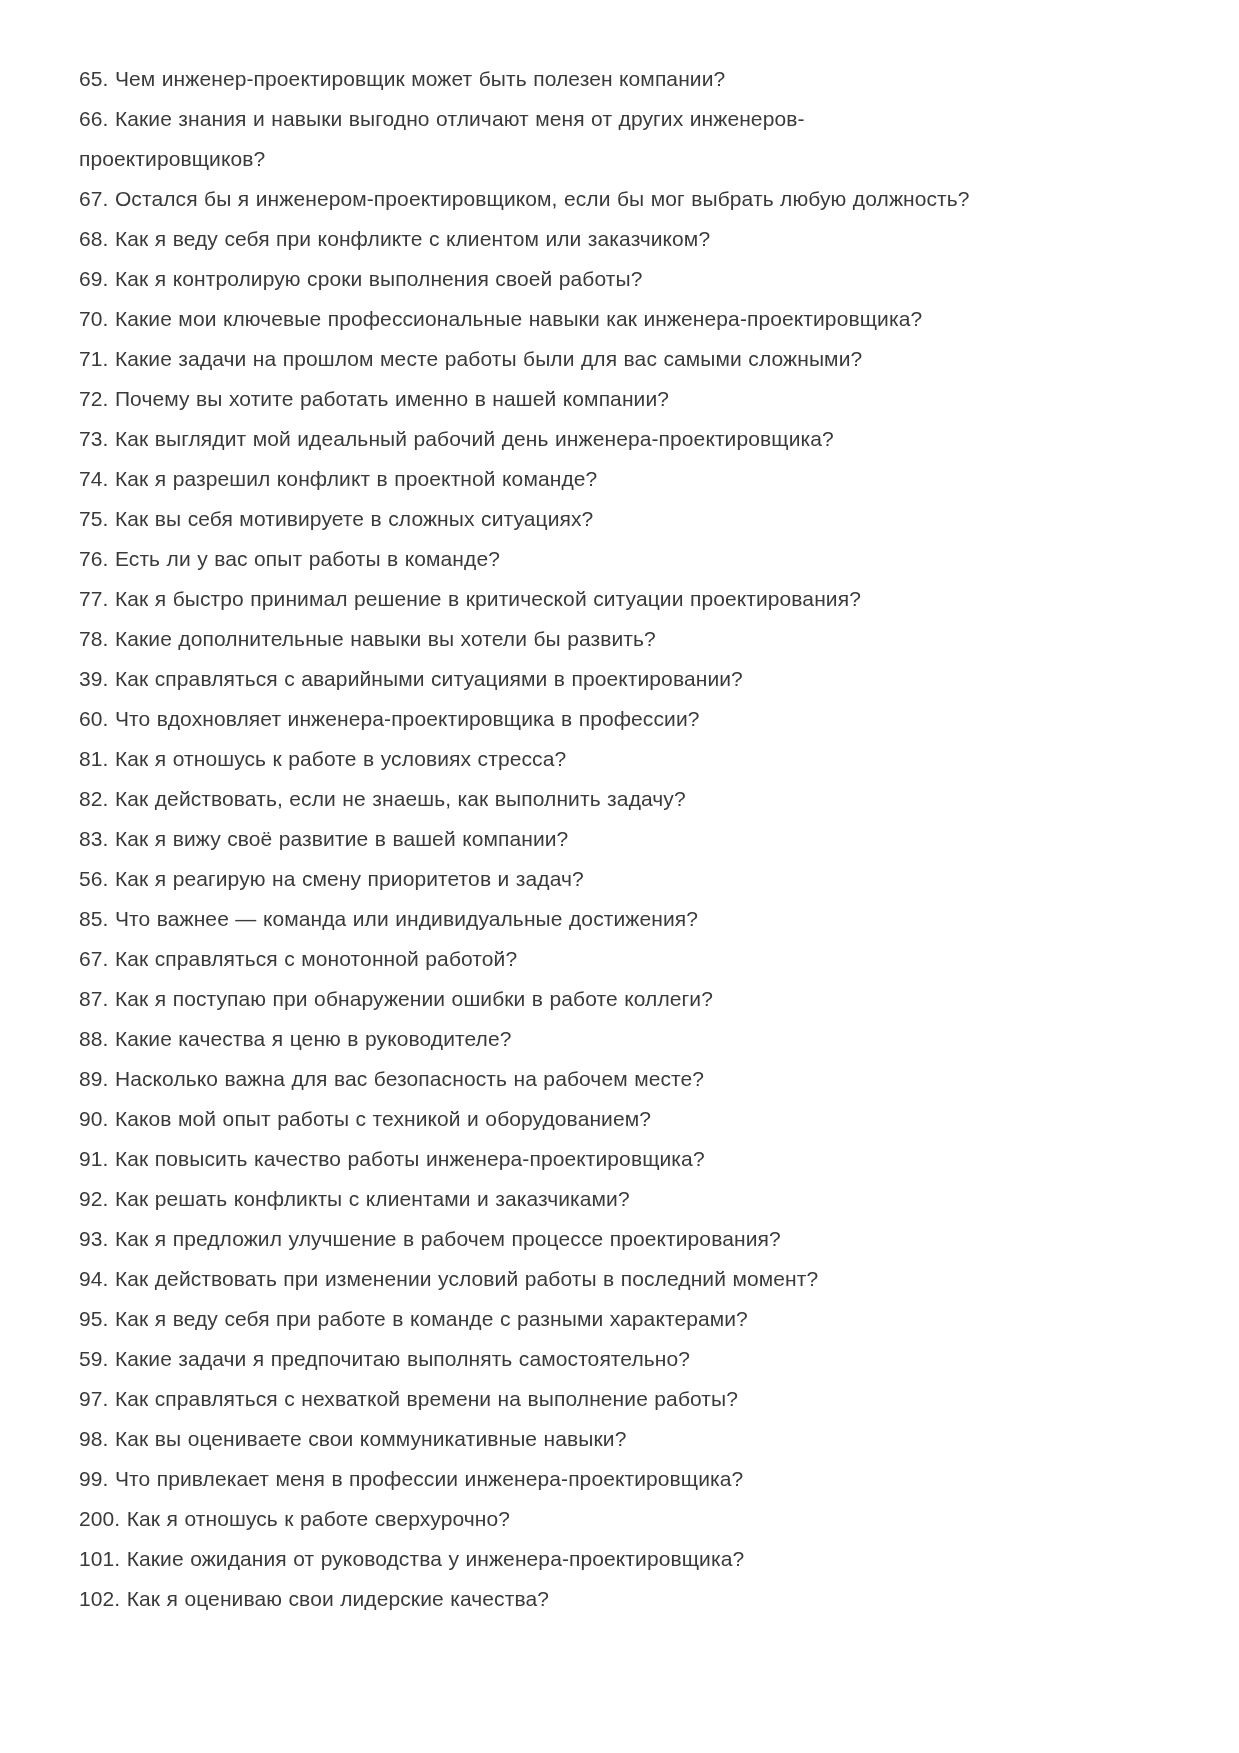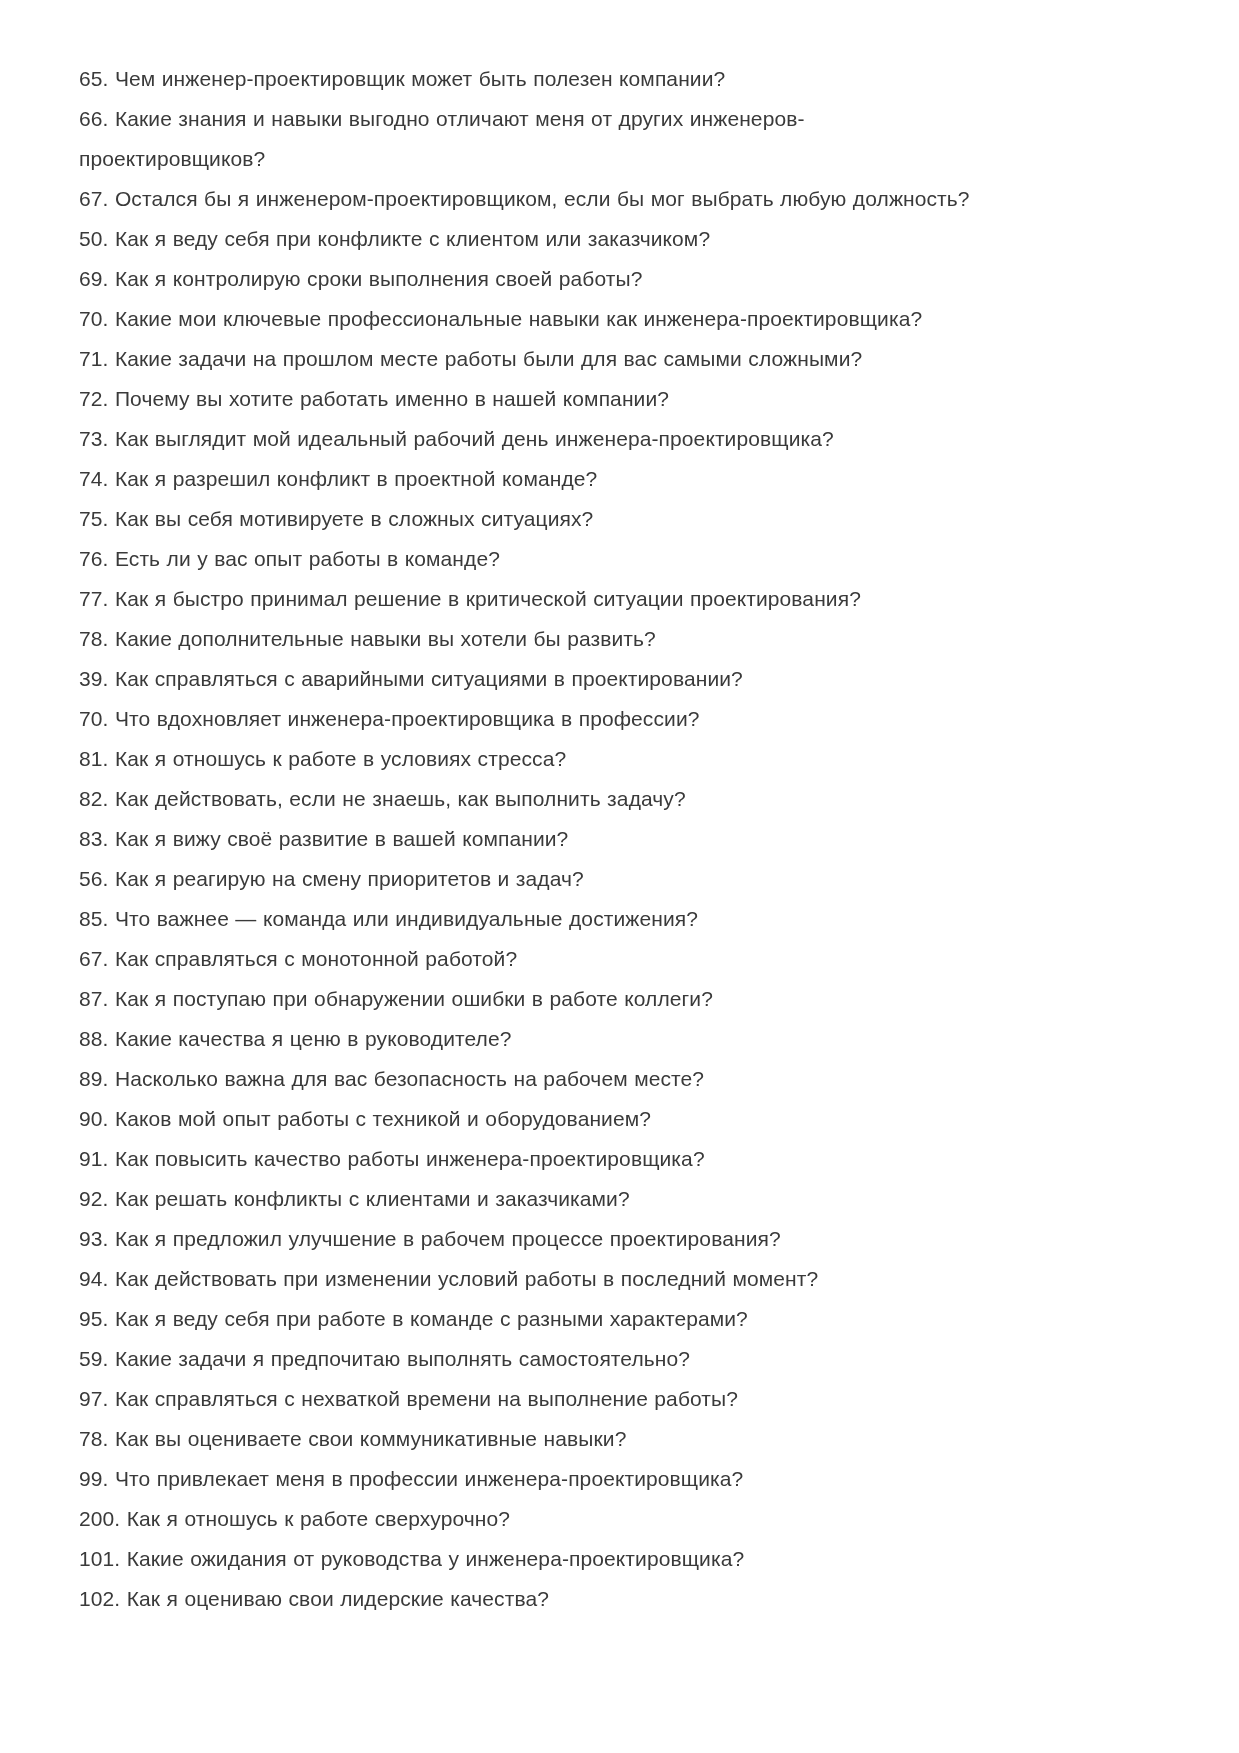--- a/index.html
+++ b/index.html
@@ -36,49 +36,49 @@
 </style>
 </head>
 <body>
 
 <div class="page">
   <div class="content">
       <p class="line">65. Чем инженер-проектировщик может быть полезен компании?</p>
       <p class="line">66. Какие знания и навыки выгодно отличают меня от других инженеров-</p>
       <p class="line">проектировщиков?</p>
       <p class="line">67. Остался бы я инженером-проектировщиком, если бы мог выбрать любую должность?</p>
-      <p class="line">50. Как я веду себя при конфликте с клиентом или заказчиком?</p>
+      <p class="line">68. Как я веду себя при конфликте с клиентом или заказчиком?</p>
       <p class="line">69. Как я контролирую сроки выполнения своей работы?</p>
       <p class="line">70. Какие мои ключевые профессиональные навыки как инженера-проектировщика?</p>
       <p class="line">71. Какие задачи на прошлом месте работы были для вас самыми сложными?</p>
       <p class="line">72. Почему вы хотите работать именно в нашей компании?</p>
       <p class="line">73. Как выглядит мой идеальный рабочий день инженера-проектировщика?</p>
       <p class="line">74. Как я разрешил конфликт в проектной команде?</p>
       <p class="line">75. Как вы себя мотивируете в сложных ситуациях?</p>
       <p class="line">76. Есть ли у вас опыт работы в команде?</p>
       <p class="line">77. Как я быстро принимал решение в критической ситуации проектирования?</p>
       <p class="line">78. Какие дополнительные навыки вы хотели бы развить?</p>
       <p class="line">39. Как справляться с аварийными ситуациями в проектировании?</p>
-      <p class="line">70. Что вдохновляет инженера-проектировщика в профессии?</p>
+      <p class="line">60. Что вдохновляет инженера-проектировщика в профессии?</p>
       <p class="line">81. Как я отношусь к работе в условиях стресса?</p>
       <p class="line">82. Как действовать, если не знаешь, как выполнить задачу?</p>
       <p class="line">83. Как я вижу своё развитие в вашей компании?</p>
       <p class="line">56. Как я реагирую на смену приоритетов и задач?</p>
       <p class="line">85. Что важнее — команда или индивидуальные достижения?</p>
       <p class="line">67. Как справляться с монотонной работой?</p>
       <p class="line">87. Как я поступаю при обнаружении ошибки в работе коллеги?</p>
       <p class="line">88. Какие качества я ценю в руководителе?</p>
       <p class="line">89. Насколько важна для вас безопасность на рабочем месте?</p>
       <p class="line">90. Каков мой опыт работы с техникой и оборудованием?</p>
       <p class="line">91. Как повысить качество работы инженера-проектировщика?</p>
       <p class="line">92. Как решать конфликты с клиентами и заказчиками?</p>
       <p class="line">93. Как я предложил улучшение в рабочем процессе проектирования?</p>
       <p class="line">94. Как действовать при изменении условий работы в последний момент?</p>
       <p class="line">95. Как я веду себя при работе в команде с разными характерами?</p>
       <p class="line">59. Какие задачи я предпочитаю выполнять самостоятельно?</p>
       <p class="line">97. Как справляться с нехваткой времени на выполнение работы?</p>
-      <p class="line">78. Как вы оцениваете свои коммуникативные навыки?</p>
+      <p class="line">98. Как вы оцениваете свои коммуникативные навыки?</p>
       <p class="line">99. Что привлекает меня в профессии инженера-проектировщика?</p>
       <p class="line">200. Как я отношусь к работе сверхурочно?</p>
       <p class="line">101. Какие ожидания от руководства у инженера-проектировщика?</p>
       <p class="line">102. Как я оцениваю свои лидерские качества?</p>
     </div>
 </div>
 
 </body></html>

